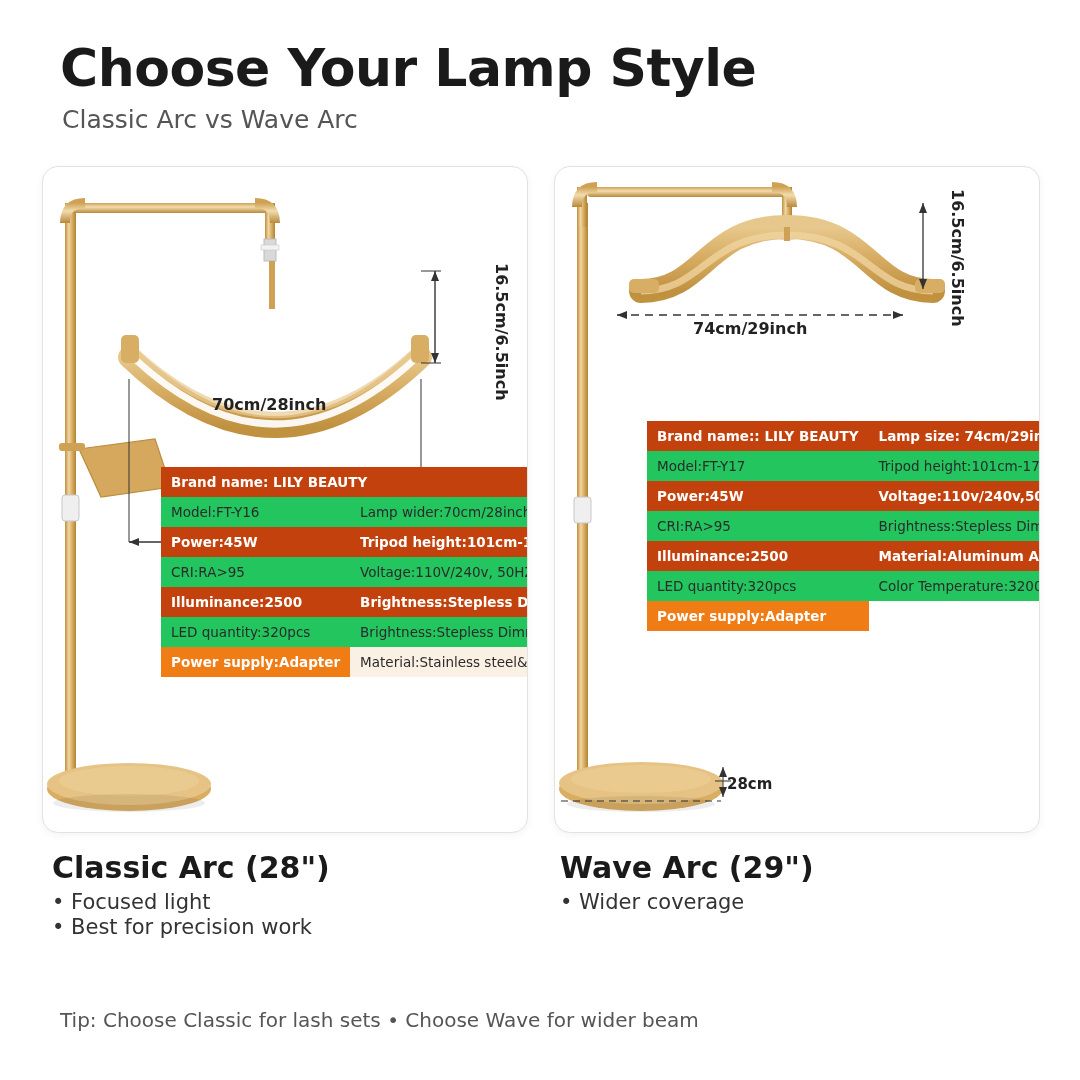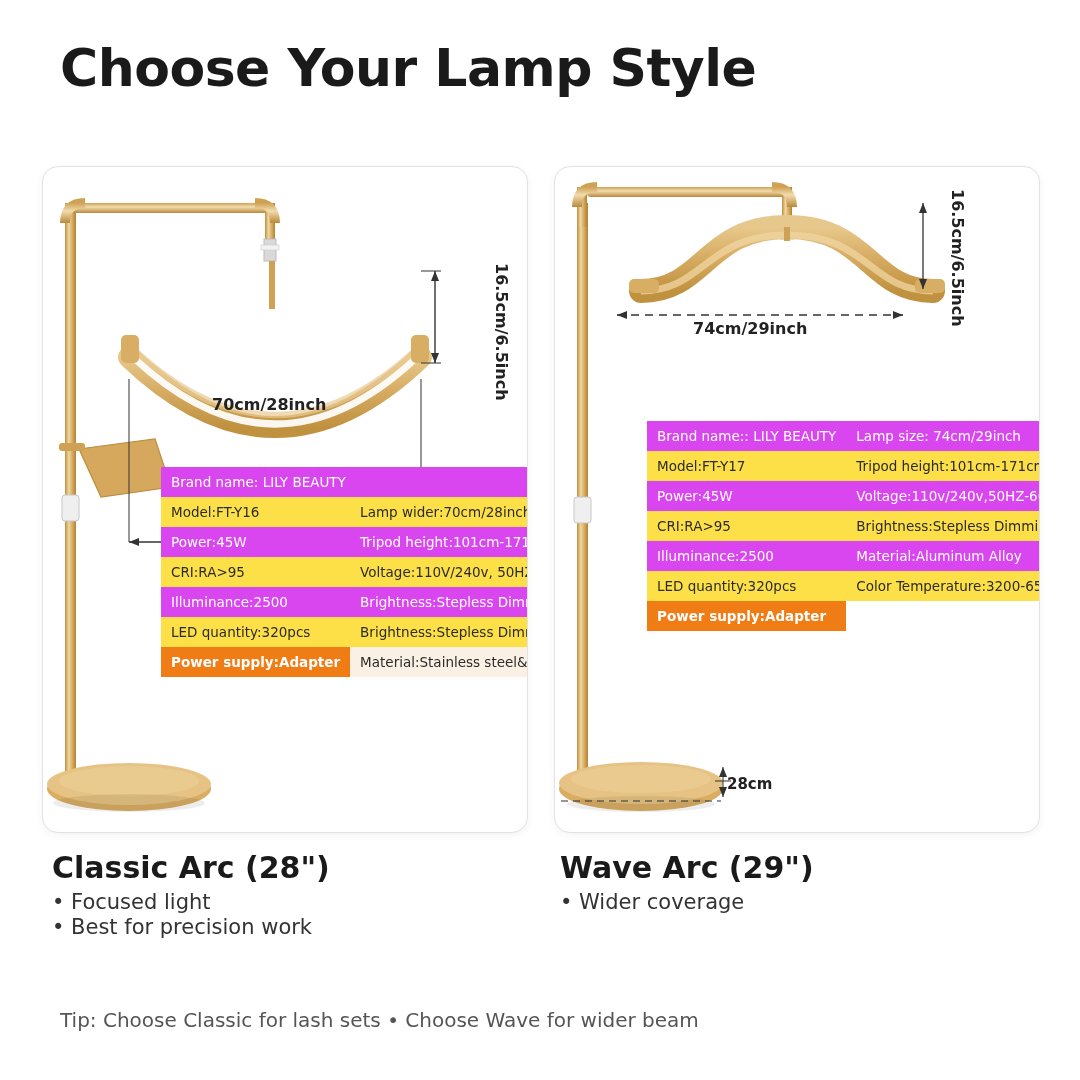--- a/index.html
+++ b/index.html
@@ -70,26 +70,26 @@
     border-collapse: collapse;
     font-size: 13.5px;
     color: #2b2b2b;
   }
   .spec td {
     padding: 7px 10px;
     white-space: nowrap;
     vertical-align: middle;
   }
   .row-orange td {
-    background: #d946ef;
+    background: #c2410c;
     color: #ffffff;
-    font-weight: normal;
+    font-weight: bold;
   }
   .row-plain td {
-    background: #fde047;
+    background: #22c55e;
   }
 
   
   .dim-label {
     position: absolute;
     font-size: 16px;
     font-weight: bold;
     color: #222222;
     white-space: nowrap;
   }
@@ -118,20 +118,21 @@
     font-size: 20px;
     color: #555555;
   }
 </style>
 </head>
 <body>
 
 <div class="page">
 
   <div class="title">Choose Your Lamp Style</div>
+  <div class="subtitle">Classic Arc vs Wave Arc</div>
 
   <div class="card card-left">
     <div class="card-inner">
 
       <svg class="lampsvg" width="484" height="665" viewBox="0 0 484 665">
         <defs>
           <linearGradient id="goldV" x1="0" y1="0" x2="1" y2="0">
             <stop offset="0%" stop-color="#bf8f3c"></stop>
             <stop offset="35%" stop-color="#f0d6a2"></stop>
             <stop offset="60%" stop-color="#ddb36e"></stop>

